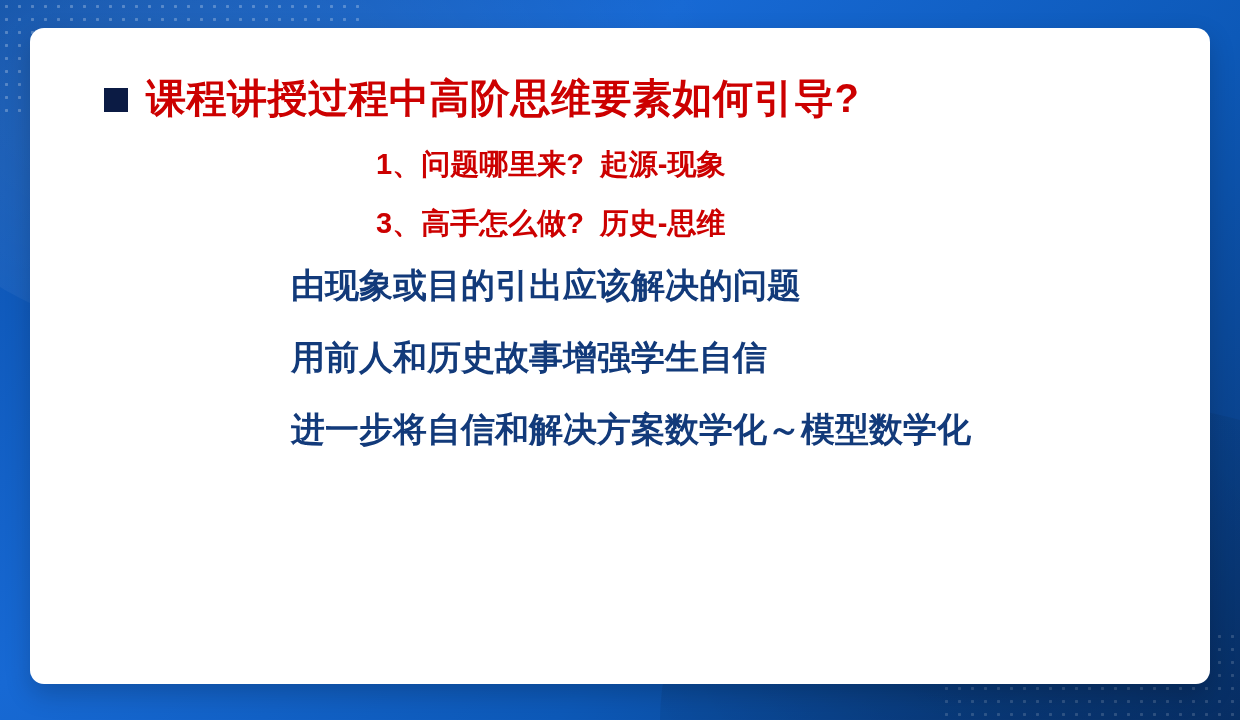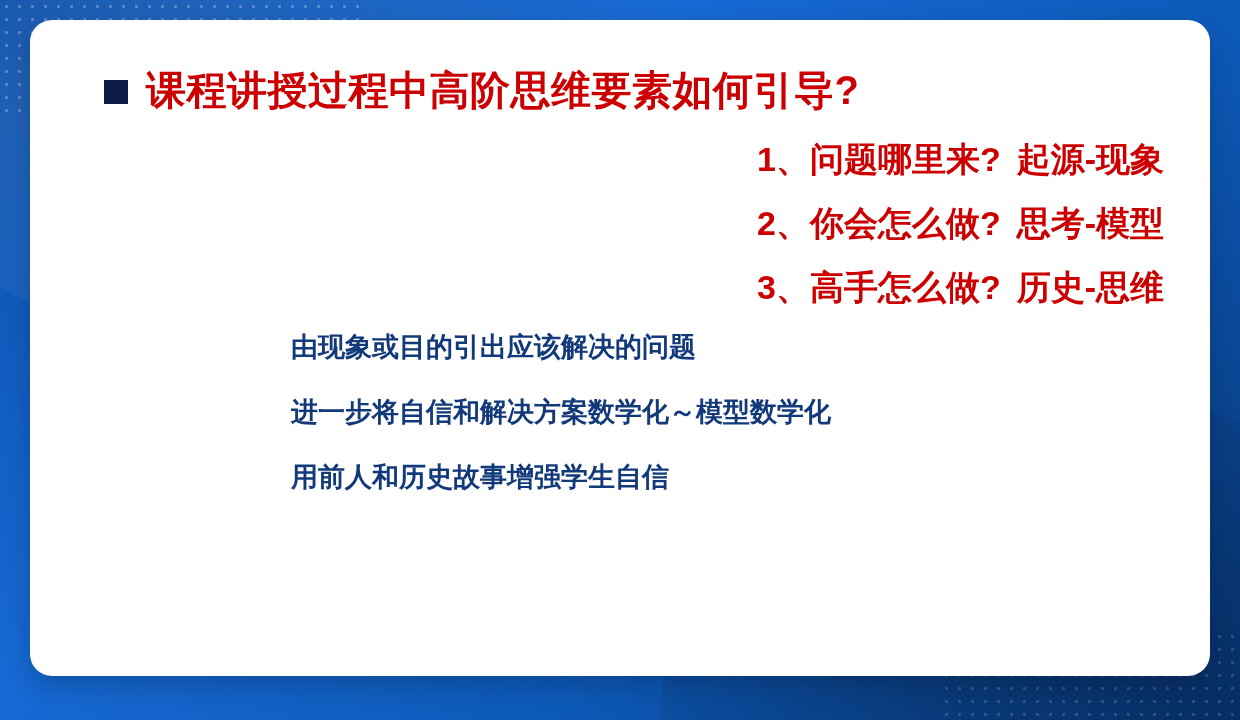--- a/index.html
+++ b/index.html
@@ -61,25 +61,25 @@
     width: 860px;
     height: 640px;
     border-radius: 50%;
     background: radial-gradient(ellipse at 40% 40%, rgba(0,0,0,0.18) 0%, rgba(0,0,0,0.05) 60%, rgba(0,0,0,0) 75%);
     pointer-events: none;
   }
 
   .card {
     position: absolute;
     left: 30px;
-    top: 20px;
+    top: 28px;
     width: 1180px;
     height: 656px;
     background: #ffffff;
-    border-radius: 22px;
+    border-radius: 14px;
     box-shadow: 0 10px 26px rgba(0,0,0,0.20);
     box-sizing: border-box;
     padding: 34px 46px 24px 46px;
   }
 
   .title-row {
     display: flex;
     align-items: center;
     gap: 18px;
     margin-left: 28px;
@@ -100,45 +100,44 @@
     line-height: 1.1;
     white-space: nowrap;
   }
 
   .numbered-list {
     margin-top: 30px;
     margin-left: 300px;
   }
   .numbered-item {
     color: #cc0000;
-    font-size: 34px;
+    font-size: 29px;
     font-weight: bold;
     line-height: 1.0;
     margin-bottom: 30px;
     white-space: nowrap;
-    text-align: right;
   }
   .numbered-item .idx {
     display: inline-block;
   }
   .numbered-item .q {
     display: inline-block;
   }
   .numbered-item .tag {
     display: inline-block;
     margin-left: 16px;
   }
 
   .explain-list {
     margin-top: 30px;
     margin-left: 215px;
   }
   .explain-item {
     color: #123a7a;
-    font-size: 27px;
+    font-size: 34px;
     font-weight: bold;
     line-height: 1.0;
     margin-bottom: 38px;
     white-space: nowrap;
   }
   .explain-item:last-child {
     margin-bottom: 0;
   }
 </style>
 </head>
@@ -156,31 +155,28 @@
       <div class="bullet-square"></div>
       <div class="title-text">课程讲授过程中高阶思维要素如何引导?</div>
     </div>
 
     <div class="numbered-list">
 
       <div class="numbered-item">
         <span class="idx">1、</span><span class="q">问题哪里来?</span><span class="tag">起源-现象</span>
       </div>
 
-      <div class="numbered-item">
-        <span class="idx">2、</span><span class="q">你会怎么做?</span><span class="tag">思考-模型</span>
-      </div>
 
       <div class="numbered-item">
         <span class="idx">3、</span><span class="q">高手怎么做?</span><span class="tag">历史-思维</span>
       </div>
 
 
     </div>
 
     <div class="explain-list">
       <div class="explain-item">由现象或目的引出应该解决的问题</div>
+      <div class="explain-item">用前人和历史故事增强学生自信</div>
       <div class="explain-item">进一步将自信和解决方案数学化～模型数学化</div>
-      <div class="explain-item">用前人和历史故事增强学生自信</div>
     </div>
 
   </div>
 </div>
 
 </body></html>

